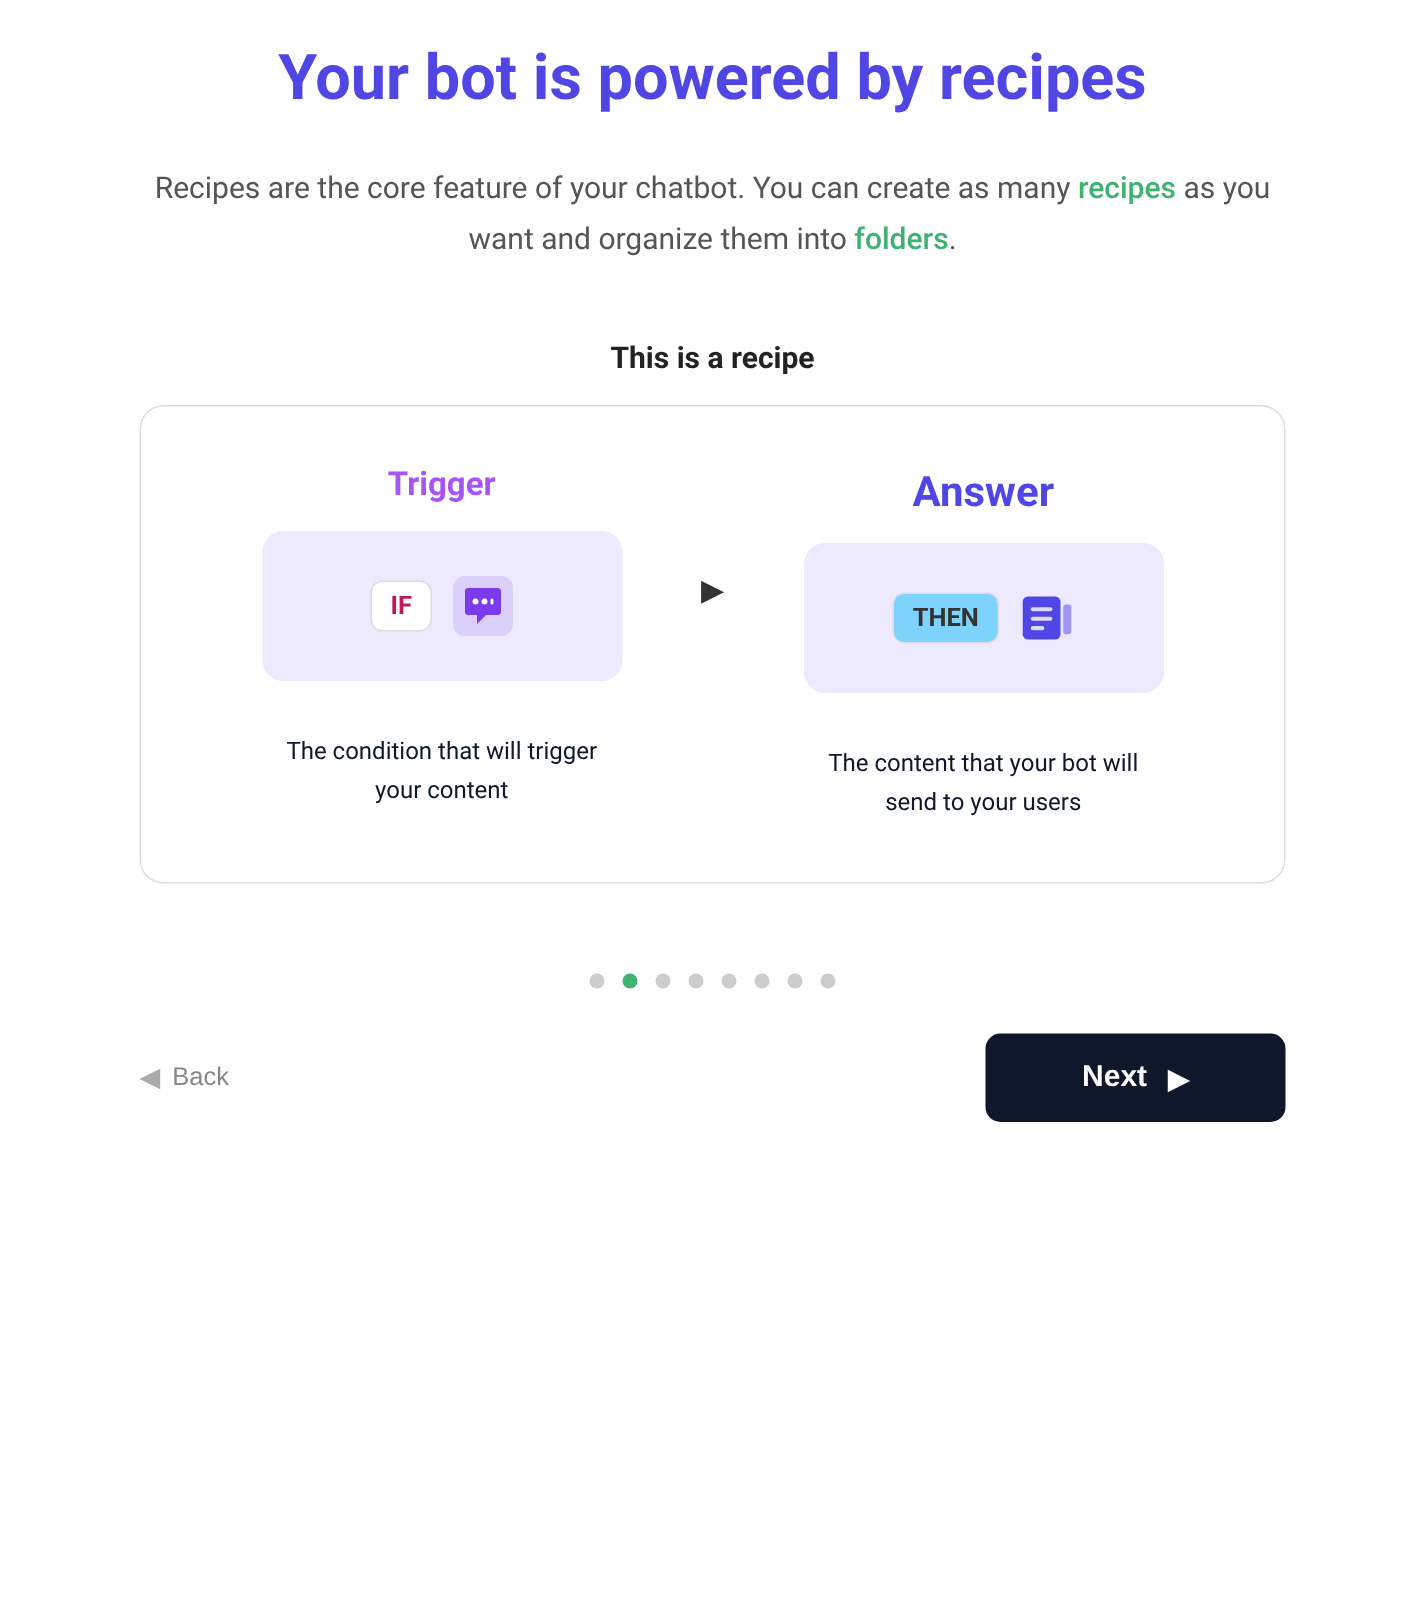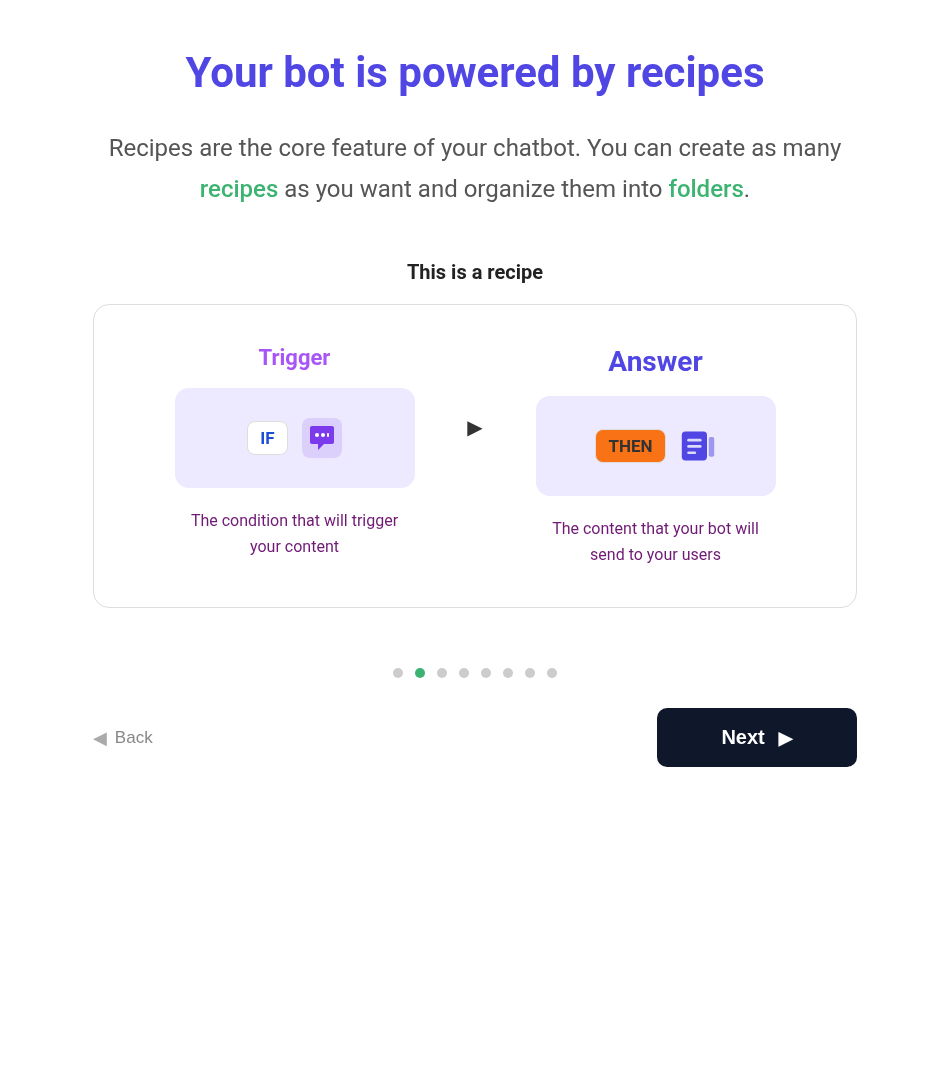--- a/index.html
+++ b/index.html
@@ -17,34 +17,34 @@
       align-items: center;
       justify-content: center;
     }
 
     .page-container {
       width: 924px;
       min-height: 1072px;
       display: flex;
       flex-direction: column;
       align-items: center;
-      padding: 48px 80px 50px;
+      padding: 28px 80px 50px;
     }
 
     .main-title {
       font-size: 42px;
       font-weight: 700;
       color: #5046e4;
       text-align: center;
       margin-bottom: 30px;
       line-height: 1.2;
     }
 
     .subtitle {
-      font-size: 24px;
+      font-size: 20px;
       color: #555;
       text-align: center;
       line-height: 1.7;
       max-width: 780px;
       margin-bottom: 50px;
     }
 
     .subtitle .link-green {
       color: #3cb371;
       font-weight: 500;
@@ -118,48 +118,48 @@
       background: #ede9fe;
     }
 
     .if-badge {
       background: #fff;
       border: 1.5px solid #ddd;
       border-radius: 8px;
       padding: 6px 12px;
       font-size: 17px;
       font-weight: 700;
-      color: #1d4ed8;
+      color: #be185d;
     }
 
     .then-badge {
-      background: #f97316;
+      background: #7dd3fc;
       border: 1.5px solid #ddd;
       border-radius: 8px;
       padding: 6px 12px;
       font-size: 17px;
       font-weight: 700;
       color: #333;
     }
 
     .chat-icon {
       width: 40px;
       height: 40px;
     }
 
     .content-icon {
       width: 36px;
       height: 36px;
     }
 
     .col-desc {
       font-size: 16px;
-      color: #701a75;
+      color: #0f172a;
       text-align: center;
-      margin-top: 20px;
+      margin-top: 34px;
       line-height: 1.6;
       max-width: 220px;
     }
 
     .arrow-col {
       display: flex;
       align-items: center;
       justify-content: center;
       padding-top: 26px;
       padding-bottom: 0;

